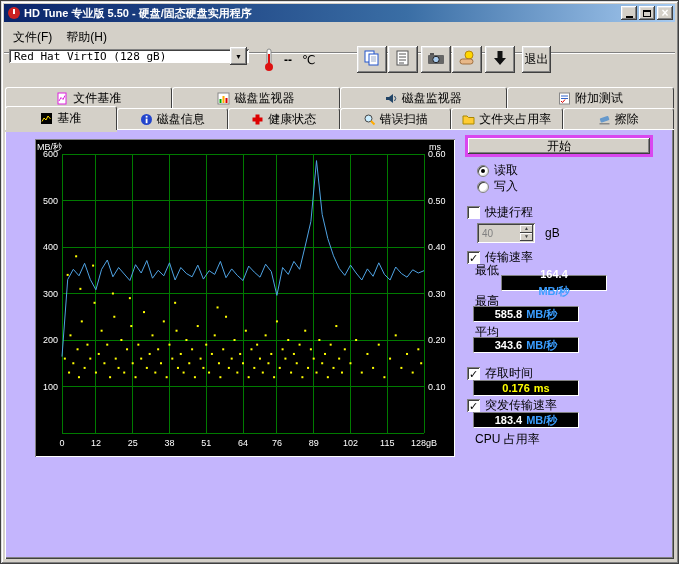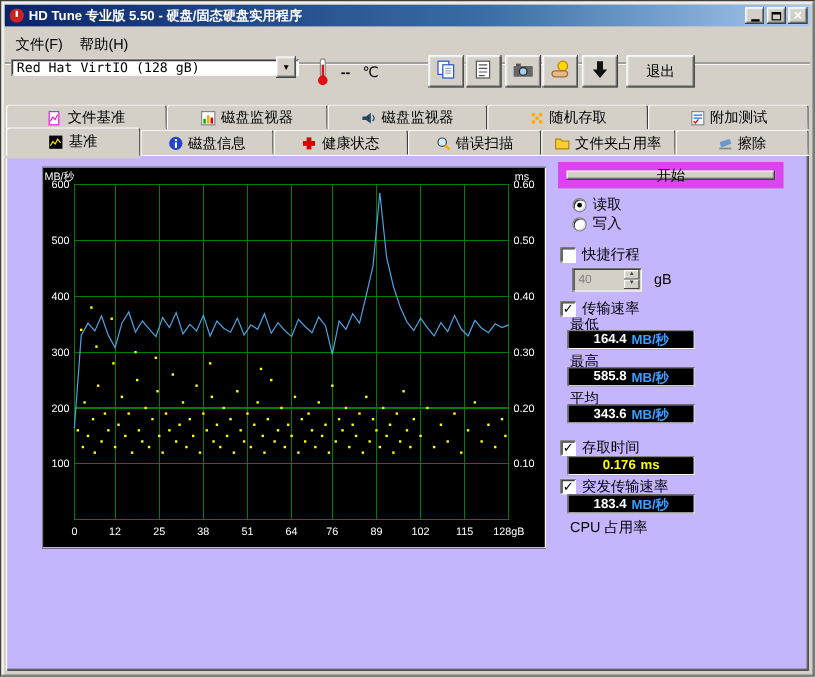--- a/index.html
+++ b/index.html
@@ -30,38 +30,38 @@
   .toolbar{position:absolute;left:3px;top:41px;right:3px;height:38px;}
   .combo{position:absolute;left:5px;top:7px;width:240px;height:14px;background:#fff;display:flex;align-items:center;
     box-shadow:inset 1px 1px 0 #808080, inset -1px -1px 0 #fff, inset 2px 2px 0 #404040;}
   .combo-text{flex:1;padding-left:5px;font-family:"DejaVu Sans Mono","Liberation Mono",monospace;font-size:11px;white-space:nowrap;overflow:hidden;}
   .combo-arrow{width:17px;height:18px;margin-right:2px;display:flex;align-items:center;justify-content:center;font-size:7px;}
   .thermo{position:absolute;left:258px;top:5px;width:14px;height:26px;display:inline-flex;}
   .temp-val{position:absolute;left:280px;top:11px;font-weight:bold;}
   .temp-unit{position:absolute;left:298px;top:11px;}
   .tool-btn{position:absolute;top:4px;width:30px;height:27px;display:flex;align-items:center;justify-content:center;cursor:default;}
   .tb1{left:353px;} .tb2{left:384px;} .tb3{left:417px;} .tb4{left:448px;} .tb5{left:481px;}
-  .exit-btn{position:absolute;left:518px;top:4px;width:57px;height:27px;display:flex;align-items:center;justify-content:center;font-size:12px;cursor:default;}
+  .exit-btn{position:absolute;left:518px;top:4px;width:29px;height:27px;display:flex;align-items:center;justify-content:center;font-size:12px;cursor:default;}
 
   .tabrow{position:absolute;left:4px;right:4px;display:flex;}
   .tabs1{top:86px;height:21px;}
   .tabs2{top:107px;height:21px;z-index:2;}
   .tab{flex:1;display:flex;align-items:center;justify-content:center;gap:4px;background:#d4d0c8;
     border-top:1px solid #fff;border-left:1px solid #fff;border-right:1px solid #404040;
     border-top-left-radius:3px;border-top-right-radius:3px;font-size:12px;white-space:nowrap;cursor:default;}
   .tab .ticon{display:inline-flex;width:13px;height:13px;}
   .tab.active{position:relative;z-index:3;margin-top:-2px;height:24px;box-shadow:0 2px 0 #d4d0c8;}
 
   .content{position:absolute;left:4px;top:128px;right:4px;bottom:4px;background:#c4b5fd;
     box-shadow:inset 1px 1px 0 #fff, inset -1px -1px 0 #404040, inset -2px -2px 0 #808080;}
   .chart{position:absolute;left:30px;top:10px;width:420px;height:318px;background:#000;
     box-shadow:inset 1px 1px 0 #808080, inset -1px -1px 0 #fff;}
   .chart svg text{fill:#fff;font-family:"Liberation Sans","DejaVu Sans",sans-serif;font-size:9px;}
 
-  .start-btn{position:absolute;left:460px;top:6px;width:188px;height:22px;border:7px solid #d946ef;background:#d4d0c8;
+  .start-btn{position:absolute;left:460px;top:6px;width:188px;height:22px;border:3px solid #d946ef;background:#d4d0c8;
     box-shadow:inset -1px -1px 0 #404040, inset 1px 1px 0 #fff, inset -2px -2px 0 #808080;
     display:flex;align-items:center;justify-content:center;font-size:12px;cursor:default;}
   .opt-row{position:absolute;display:flex;align-items:center;gap:5px;white-space:nowrap;cursor:default;}
   .radio{width:12px;height:12px;border-radius:50%;background:#fff;border:1px solid #808080;
     box-shadow:inset 1px 1px 0 #404040, inset -1px -1px 0 #dfdfdf;display:flex;align-items:center;justify-content:center;}
   .radio .dot{width:4px;height:4px;border-radius:50%;background:#000;display:none;}
   .radio.checked .dot{display:block;}
   .cbox{width:13px;height:13px;background:#fff;
     box-shadow:inset 1px 1px 0 #808080, inset -1px -1px 0 #fff, inset 2px 2px 0 #404040;
     display:flex;align-items:center;justify-content:center;font-size:11px;font-weight:bold;color:#000;}
@@ -76,21 +76,21 @@
   .spin-btns{display:flex;flex-direction:column;margin-right:2px;}
   .spin-up,.spin-down{width:13px;height:8px;font-size:5px;line-height:7px;text-align:center;color:#404040;
     background:#d4d0c8;box-shadow:inset -1px -1px 0 #404040, inset 1px 1px 0 #fff;}
   .gb{position:absolute;left:540px;top:97px;}
   .plabel{position:absolute;font-size:12px;}
   .lbl-min{left:470px;top:133px;} .lbl-max{left:470px;top:164px;} .lbl-avg{left:470px;top:195px;} .lbl-cpu{left:470px;top:302px;}
   .vbox{position:absolute;width:106px;height:16px;background:#000;border:1px solid;border-color:#808080 #fff #fff #808080;
     display:flex;align-items:center;justify-content:center;gap:4px;font-size:11px;font-weight:bold;}
   .vbox .num{color:#fff;} .vbox .unit{color:#3b9eff;}
   .vbox.yellow .num,.vbox.yellow .unit{color:#ffff00;}
-  .vb-min{left:468px;top:146px;} .vb-max{left:468px;top:177px;} .vb-avg{left:468px;top:208px;}
+  .vb-min{left:496px;top:146px;flex-direction:column;} .vb-max{left:468px;top:177px;} .vb-avg{left:468px;top:208px;}
   .vb-access{left:468px;top:251px;} .vb-burst{left:468px;top:283px;} .vb-cpu{left:468px;top:316px;}
 </style>
 </head>
 <body>
 
 <div class="window">
 
   <div class="titlebar">
     <span class="app-icon">
       <svg width="14" height="14">
@@ -205,32 +205,20 @@
       <span>磁盘监视器</span>
     </div>
     <div class="tab">
       <span class="ticon">
         <svg width="13" height="13">
             <polygon points="1,5 4,5 8,2 8,11 4,8 1,8" fill="#224466"></polygon>
             <path d="M9.5 4 q2.5 2.5 0 5" stroke="#224466" fill="none"></path>
           </svg>
       </span>
       <span>磁盘监视器</span>
-    </div>
-    <div class="tab">
-      <span class="ticon">
-        <svg width="13" height="13">
-            <circle cx="3.5" cy="3.5" r="1.6" fill="#ffaa00"></circle>
-            <circle cx="9.5" cy="3.5" r="1.6" fill="#ffaa00"></circle>
-            <circle cx="6.5" cy="6.5" r="1.6" fill="#ffaa00"></circle>
-            <circle cx="3.5" cy="9.5" r="1.6" fill="#ffaa00"></circle>
-            <circle cx="9.5" cy="9.5" r="1.6" fill="#ffaa00"></circle>
-          </svg>
-      </span>
-      <span>随机存取</span>
     </div>
     <div class="tab">
       <span class="ticon">
         <svg width="13" height="13">
             <rect x="1.5" y="1" width="10" height="11" fill="#fff" stroke="#888"></rect>
             <line x1="3" y1="4" x2="10" y2="4" stroke="#3366cc"></line>
             <line x1="3" y1="6.5" x2="10" y2="6.5" stroke="#3366cc"></line>
             <polyline points="3,9 4.5,10.5 7,7.5" stroke="#dd0000" fill="none"></polyline>
           </svg>
       </span>

